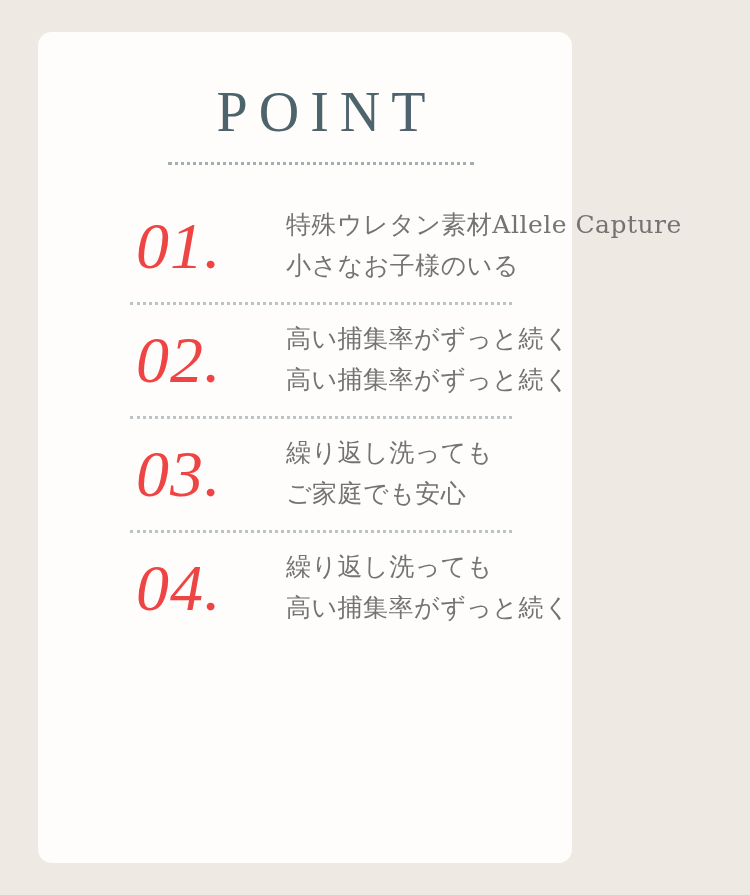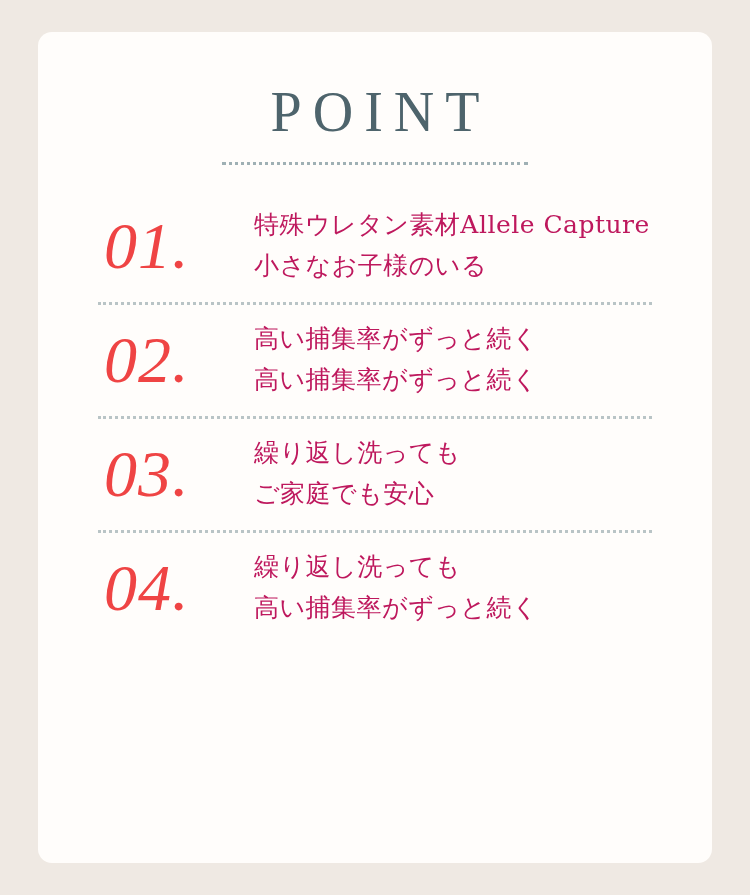--- a/index.html
+++ b/index.html
@@ -10,25 +10,26 @@
     width: 750px;
     height: 895px;
     background: #efe9e3;
     font-family: "Liberation Serif", serif;
     overflow: hidden;
   }
   .card {
     position: absolute;
     left: 38px;
     top: 32px;
-    width: 674px;
+    width: 534px;
     height: 831px;
     background: #fffdfb;
     border-radius: 14px;
     box-sizing: border-box;
+    padding-left: 32px;
   }
   .title-wrap {
     text-align: center;
     padding-top: 52px;
   }
   .title {
     font-family: "Liberation Serif", serif;
     font-size: 56px;
     letter-spacing: 11px;
     color: #4e646c;
@@ -64,21 +65,21 @@
     text-align: left;
     padding-left: 6px;
     box-sizing: border-box;
     letter-spacing: 1px;
   }
   .txt {
     flex: 1 1 auto;
     font-family: "DejaVu Serif", serif;
     font-size: 25px;
     line-height: 1.62;
-    color: #be185d;
+    color: #737373;
     letter-spacing: 0.5px;
   }
   .txt .line {
     display: block;
     white-space: nowrap;
   }
 </style>
 </head>
 <body>
 

